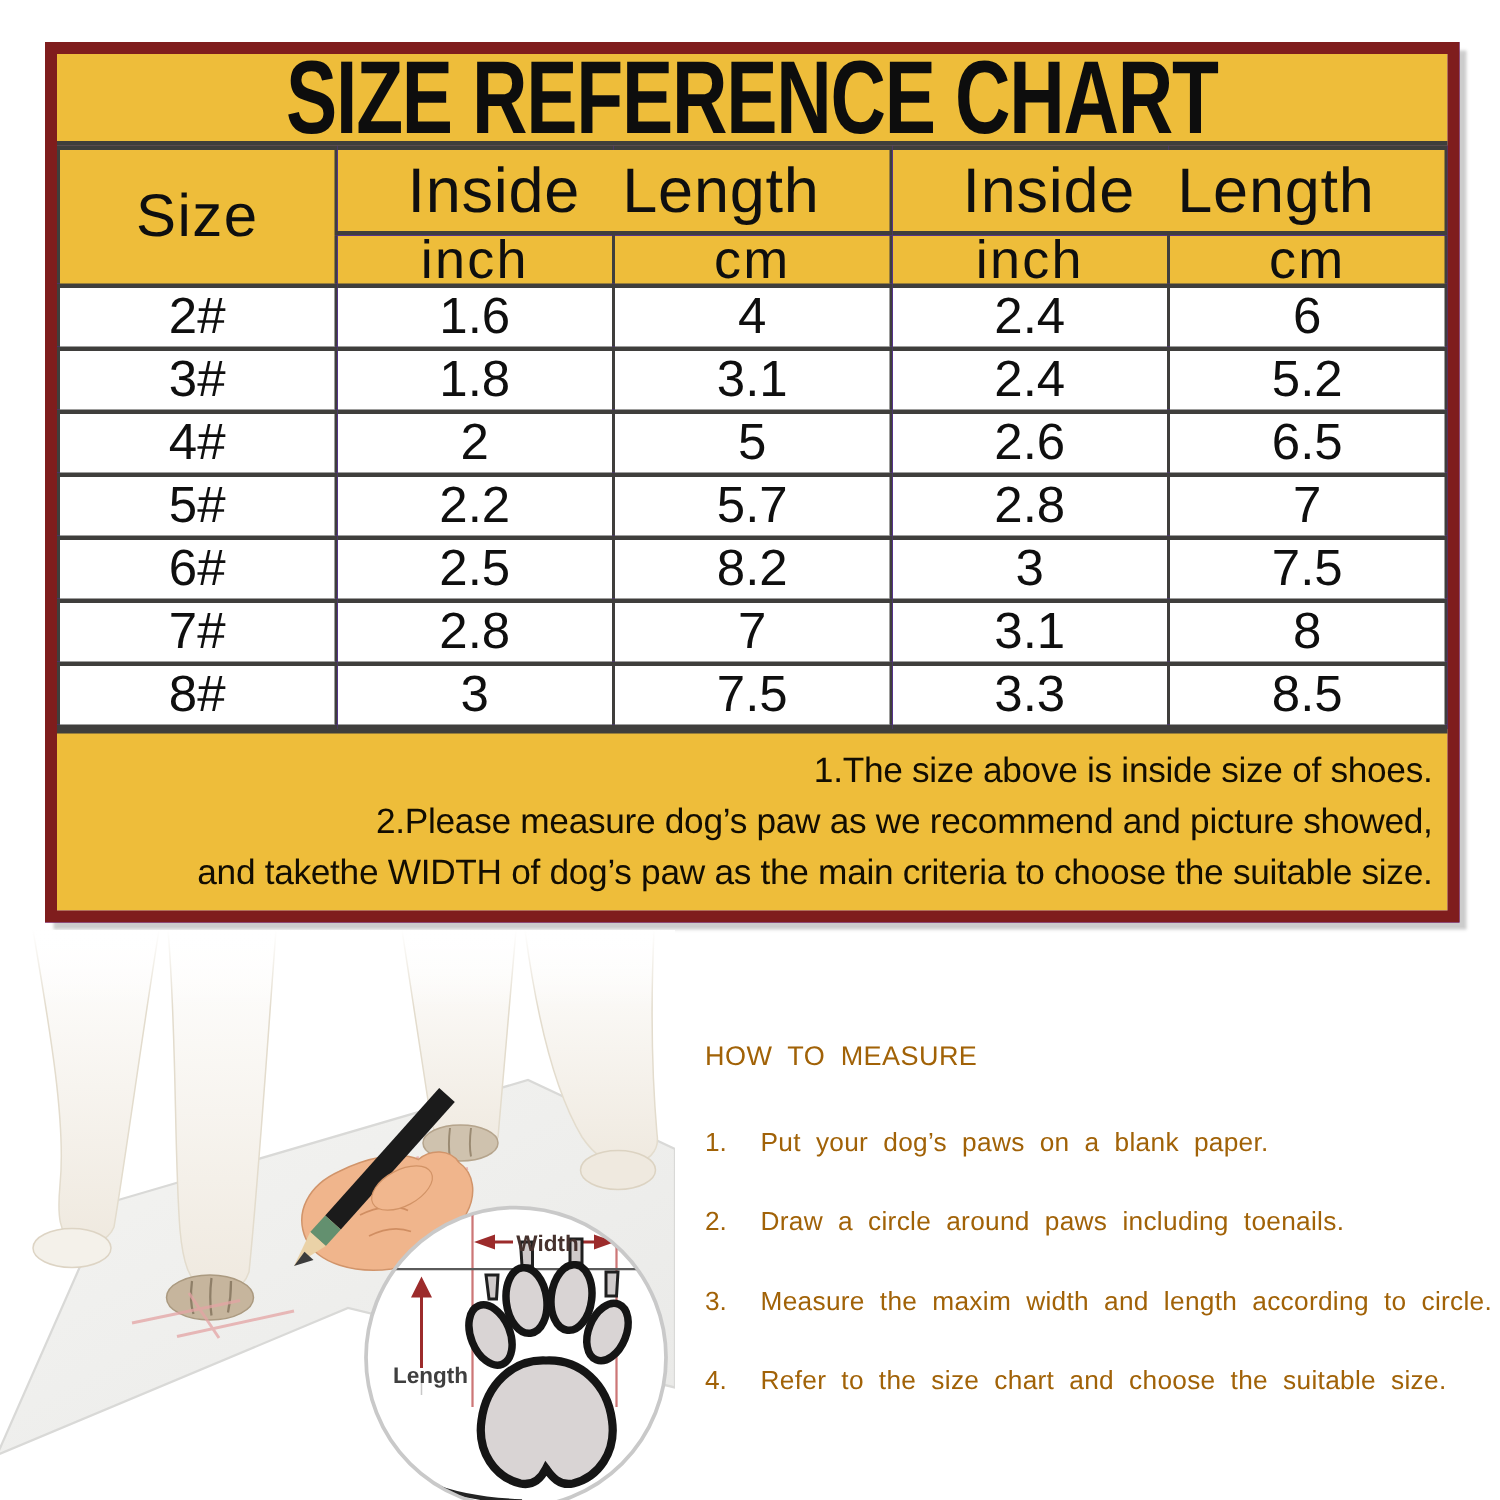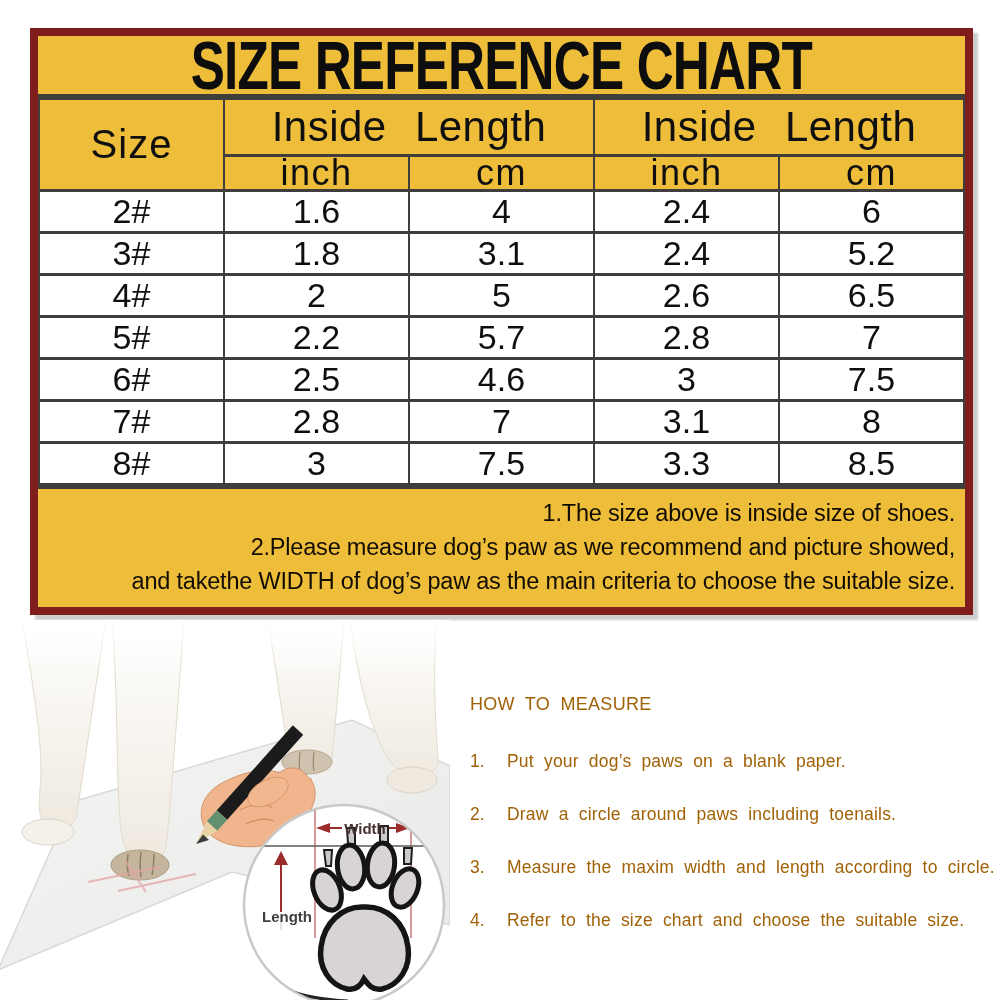--- a/index.html
+++ b/index.html
@@ -100,21 +100,21 @@
       <tr>
         <td>5#</td>
         <td>2.2</td>
         <td>5.7</td>
         <td>2.8</td>
         <td>7</td>
       </tr>
       <tr>
         <td>6#</td>
         <td>2.5</td>
-        <td>4.6</td>
+        <td>8.2</td>
         <td>3</td>
         <td>7.5</td>
       </tr>
       <tr>
         <td>7#</td>
         <td>2.8</td>
         <td>7</td>
         <td>3.1</td>
         <td>8</td>
       </tr>

